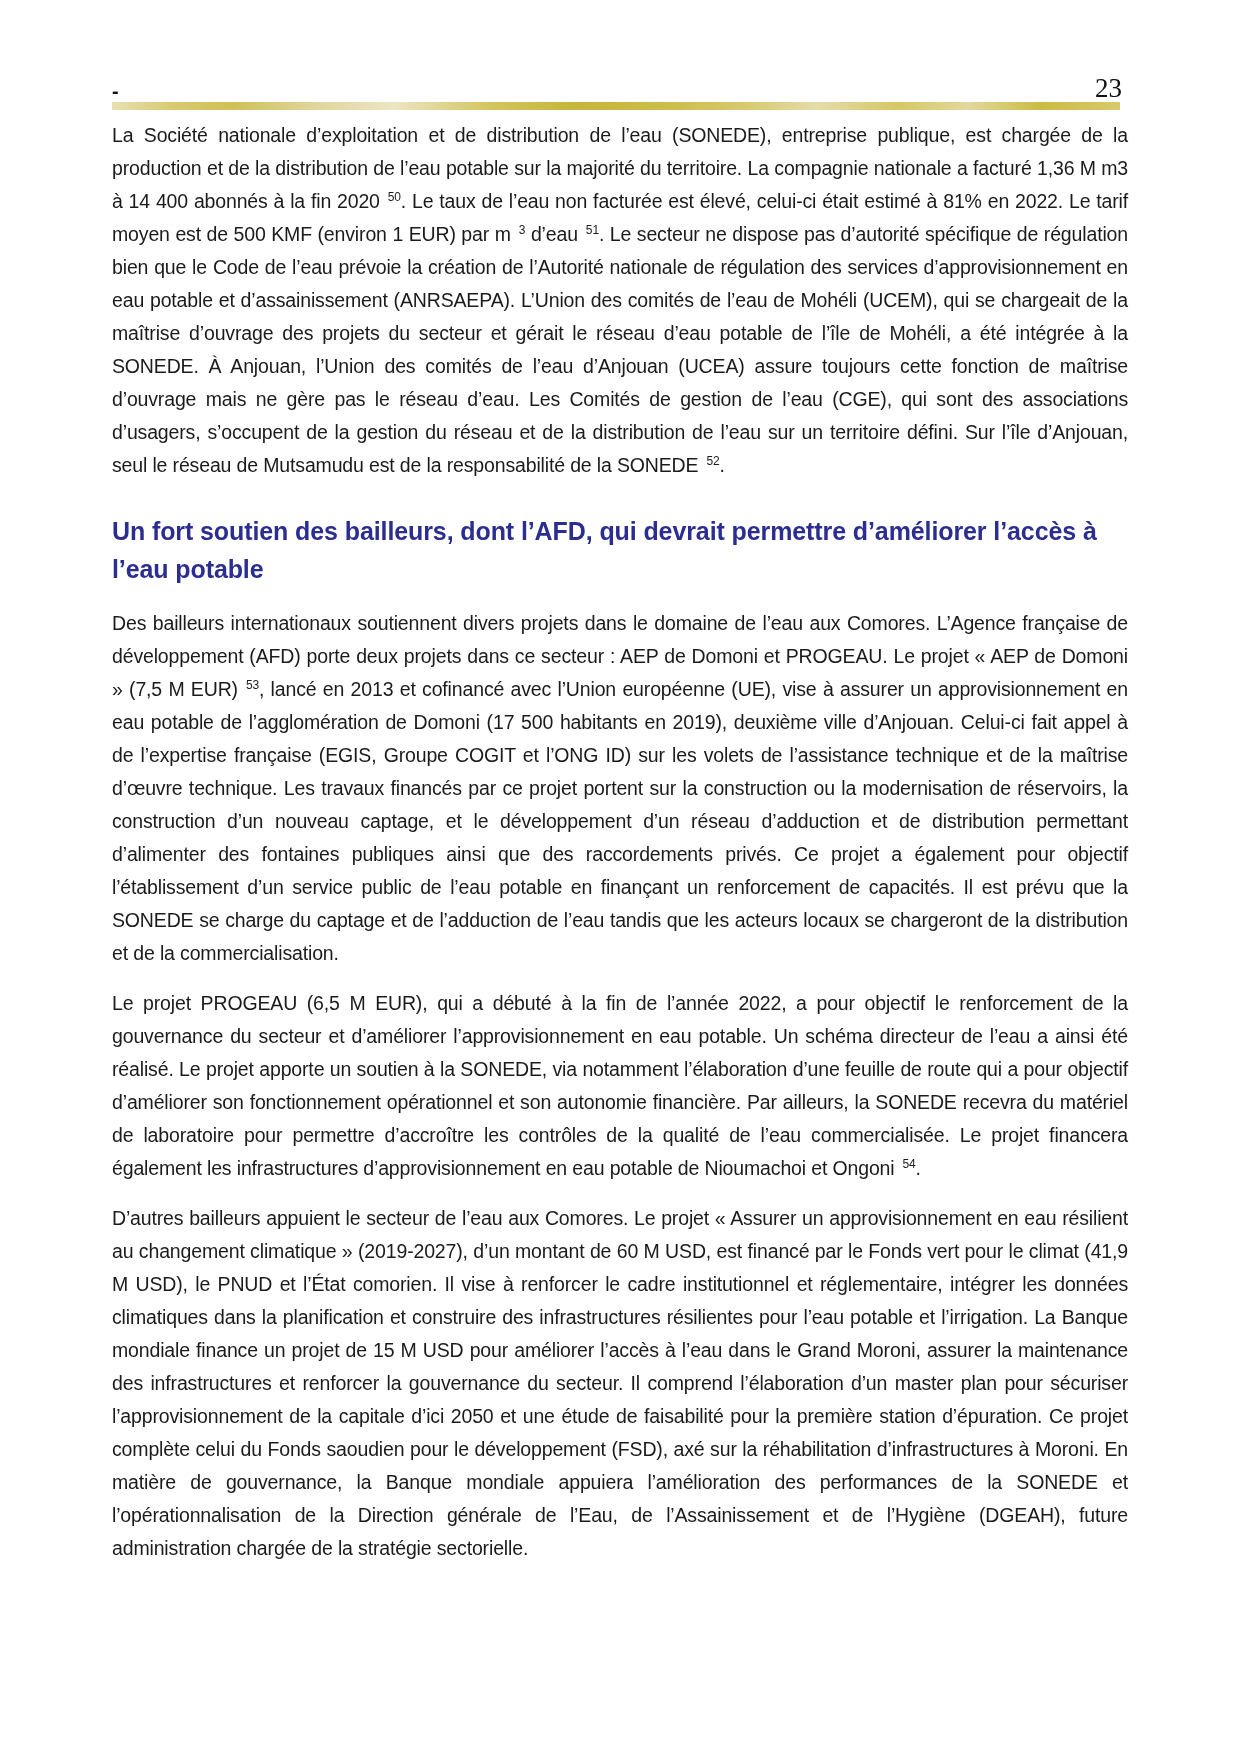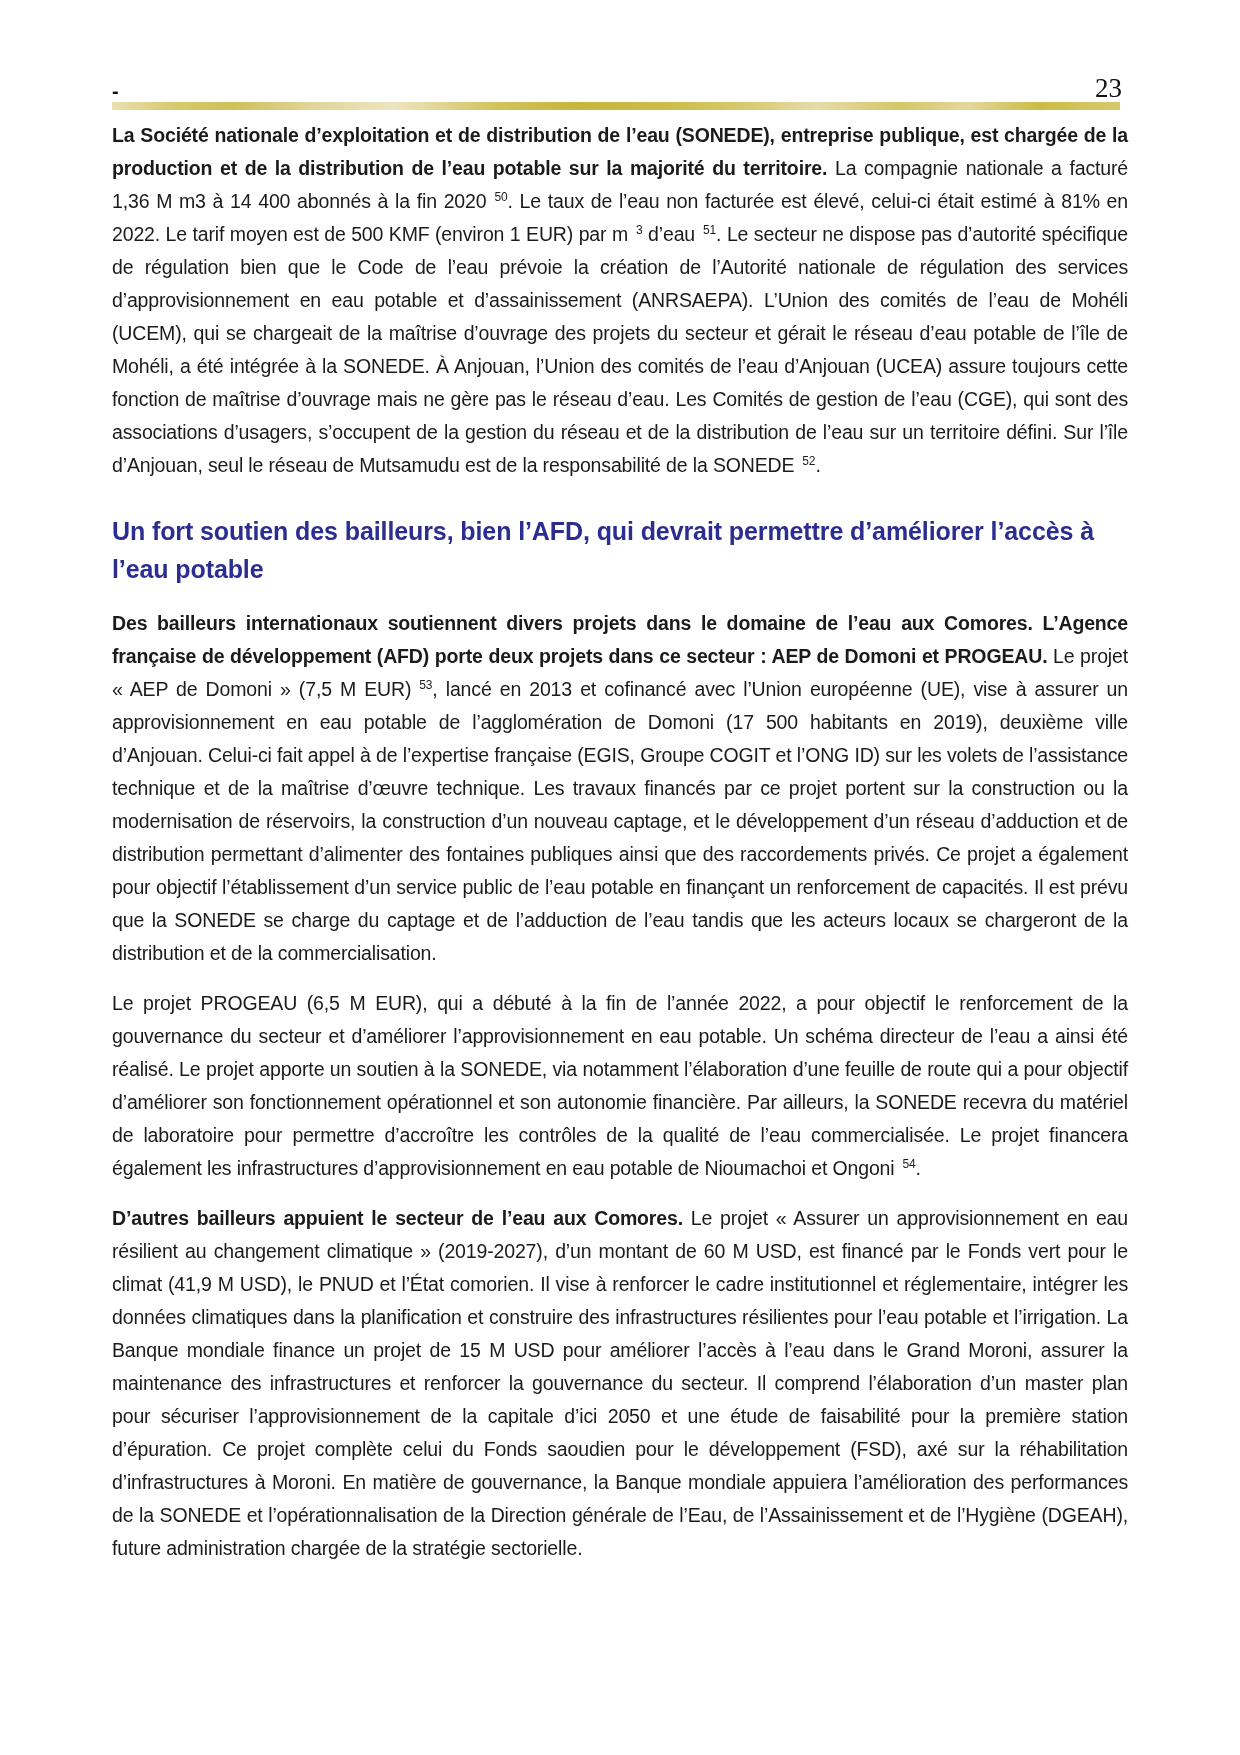--- a/index.html
+++ b/index.html
@@ -58,21 +58,21 @@
       #cbbb45 92%, #d8c96e 100%);
     margin-bottom: 9px;
   }
   .body-text p {
     margin: 0 0 17px 0;
     font-size: 19.5px;
     line-height: 33px;
     letter-spacing: -0.15px;
     text-align: justify;
   }
-  .body-text b { font-weight: bold; }
+  .body-text b { font-weight: normal; }
   sup {
     font-size: 12px;
     line-height: 0;
     vertical-align: super;
     padding-left: 8px;
   }
   h2.section-heading {
     margin: 30px 0 19px 0;
     font-size: 25px;
     line-height: 38px;
@@ -95,21 +95,21 @@
 
     <div class="accent-band"></div>
 
     <div class="body-text">
 
 
       <p>
         <b>La Société nationale d’exploitation et de distribution de l’eau (SONEDE), entreprise publique, est chargée de la production et de la distribution de l’eau potable sur la majorité du territoire.</b><span> La compagnie nationale a facturé 1,36 M m3 à 14 400 abonnés à la fin 2020</span><sup>50</sup><span>. Le taux de l’eau non facturée est élevé, celui-ci était estimé à 81% en 2022. Le tarif moyen est de 500 KMF (environ 1 EUR) par m</span><sup>3</sup><span> d’eau</span><sup>51</sup><span>. Le secteur ne dispose pas d’autorité spécifique de régulation bien que le Code de l’eau prévoie la création de l’Autorité nationale de régulation des services d’approvisionnement en eau potable et d’assainissement (ANRSAEPA). L’Union des comités de l’eau de Mohéli (UCEM), qui se chargeait de la maîtrise d’ouvrage des projets du secteur et gérait le réseau d’eau potable de l’île de Mohéli, a été intégrée à la SONEDE. À Anjouan, l’Union des comités de l’eau d’Anjouan (UCEA) assure toujours cette fonction de maîtrise d’ouvrage mais ne gère pas le réseau d’eau. Les Comités de gestion de l’eau (CGE), qui sont des associations d’usagers, s’occupent de la gestion du réseau et de la distribution de l’eau sur un territoire défini. Sur l’île d’Anjouan, seul le réseau de Mutsamudu est de la responsabilité de la SONEDE</span><sup>52</sup><span>.</span>
       </p>
 
-      <h2 class="section-heading">Un fort soutien des bailleurs, bien l’AFD, qui devrait permettre d’améliorer l’accès à l’eau potable</h2>
+      <h2 class="section-heading">Un fort soutien des bailleurs, dont l’AFD, qui devrait permettre d’améliorer l’accès à l’eau potable</h2>
 
       <p>
         <b>Des bailleurs internationaux soutiennent divers projets dans le domaine de l’eau aux Comores. L’Agence française de développement (AFD) porte deux projets dans ce secteur : AEP de Domoni et PROGEAU.</b><span> Le projet « AEP de Domoni » (7,5 M EUR)</span><sup>53</sup><span>, lancé en 2013 et cofinancé avec l’Union européenne (UE), vise à assurer un approvisionnement en eau potable de l’agglomération de Domoni (17 500 habitants en 2019), deuxième ville d’Anjouan. Celui-ci fait appel à de l’expertise française (EGIS, Groupe COGIT et l’ONG ID) sur les volets de l’assistance technique et de la maîtrise d’œuvre technique. Les travaux financés par ce projet portent sur la construction ou la modernisation de réservoirs, la construction d’un nouveau captage, et le développement d’un réseau d’adduction et de distribution permettant d’alimenter des fontaines publiques ainsi que des raccordements privés. Ce projet a également pour objectif l’établissement d’un service public de l’eau potable en finançant un renforcement de capacités. Il est prévu que la SONEDE se charge du captage et de l’adduction de l’eau tandis que les acteurs locaux se chargeront de la distribution et de la commercialisation.</span>
       </p>
 
       <p>
         <span>Le projet PROGEAU (6,5 M EUR), qui a débuté à la fin de l’année 2022, a pour objectif le renforcement de la gouvernance du secteur et d’améliorer l’approvisionnement en eau potable. Un schéma directeur de l’eau a ainsi été réalisé. Le projet apporte un soutien à la SONEDE, via notamment l’élaboration d’une feuille de route qui a pour objectif d’améliorer son fonctionnement opérationnel et son autonomie financière. Par ailleurs, la SONEDE recevra du matériel de laboratoire pour permettre d’accroître les contrôles de la qualité de l’eau commercialisée. Le projet financera également les infrastructures d’approvisionnement en eau potable de Nioumachoi et Ongoni</span><sup>54</sup><span>.</span>
       </p>
 
       <p>

